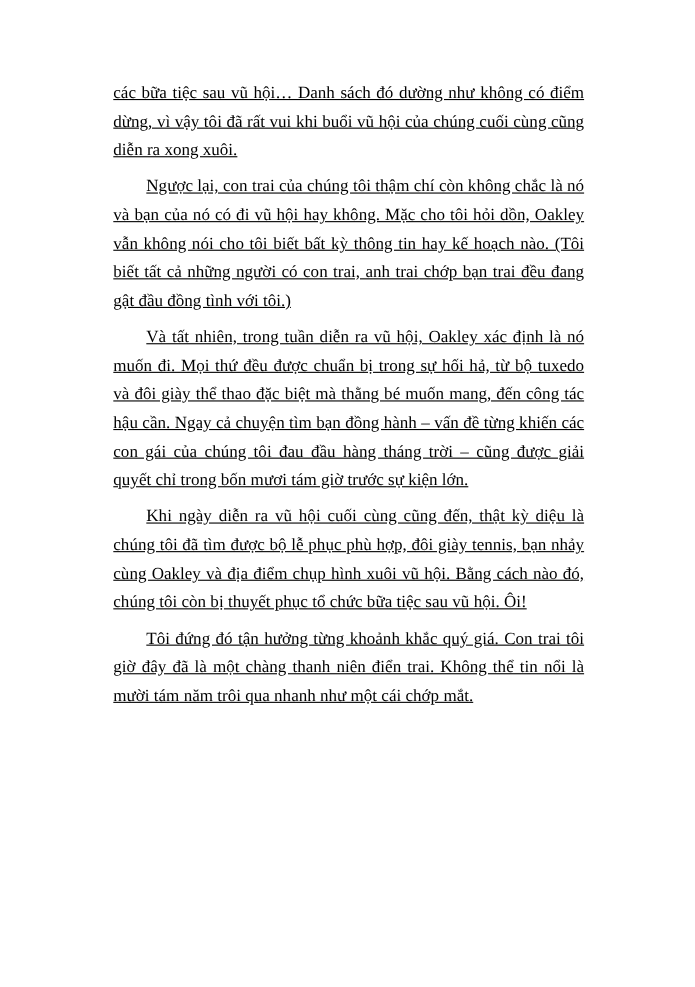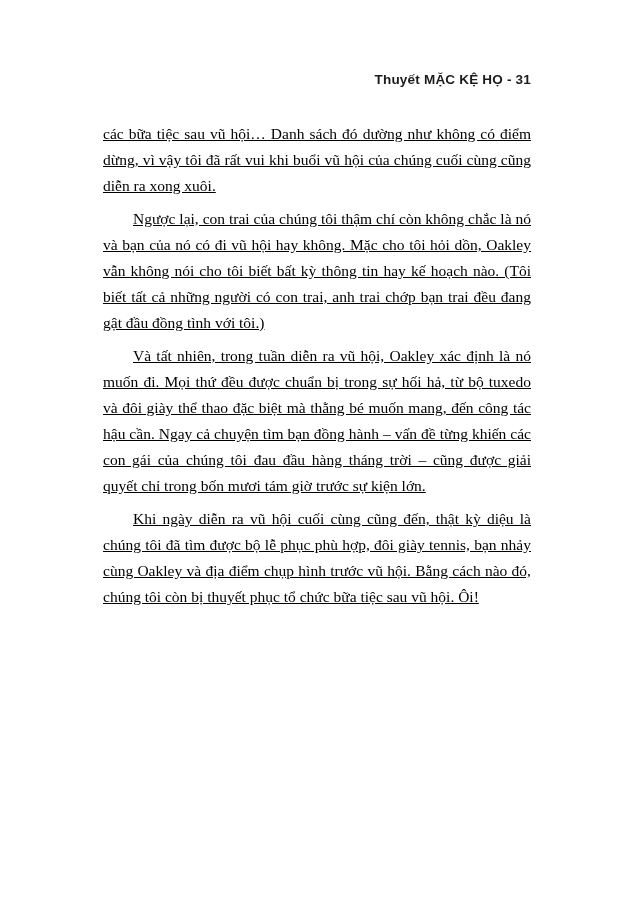--- a/index.html
+++ b/index.html
@@ -38,21 +38,21 @@
     margin: 0 0 7px 0;
   }
   .body-text p.indent {
     text-indent: 30px;
   }
 </style>
 </head>
 <body>
 
 <div class="page">
-  <div class="running-header">Thuyết MẶC KỆ HỌ - 31</div>
 
   <div class="body-text">
     <p>các bữa tiệc sau vũ hội… Danh sách đó dường như không có điểm dừng, vì vậy tôi đã rất vui khi buổi vũ hội của chúng cuối cùng cũng diễn ra xong xuôi.</p>
     <p class="indent">Ngược lại, con trai của chúng tôi thậm chí còn không chắc là nó và bạn của nó có đi vũ hội hay không. Mặc cho tôi hỏi dồn, Oakley vẫn không nói cho tôi biết bất kỳ thông tin hay kế hoạch nào. (Tôi biết tất cả những người có con trai, anh trai chớp bạn trai đều đang gật đầu đồng tình với tôi.)</p>
     <p class="indent">Và tất nhiên, trong tuần diễn ra vũ hội, Oakley xác định là nó muốn đi. Mọi thứ đều được chuẩn bị trong sự hối hả, từ bộ tuxedo và đôi giày thể thao đặc biệt mà thằng bé muốn mang, đến công tác hậu cần. Ngay cả chuyện tìm bạn đồng hành – vấn đề từng khiến các con gái của chúng tôi đau đầu hàng tháng trời – cũng được giải quyết chỉ trong bốn mươi tám giờ trước sự kiện lớn.</p>
-    <p class="indent">Khi ngày diễn ra vũ hội cuối cùng cũng đến, thật kỳ diệu là chúng tôi đã tìm được bộ lễ phục phù hợp, đôi giày tennis, bạn nhảy cùng Oakley và địa điểm chụp hình trước vũ hội. Bằng cách nào đó, chúng tôi còn bị thuyết phục tổ chức bữa tiệc sau vũ hội. Ôi!</p>
+    <p class="indent">Khi ngày diễn ra vũ hội cuối cùng cũng đến, thật kỳ diệu là chúng tôi đã tìm được bộ lễ phục phù hợp, đôi giày tennis, bạn nhảy cùng Oakley và địa điểm chụp hình xuôi vũ hội. Bằng cách nào đó, chúng tôi còn bị thuyết phục tổ chức bữa tiệc sau vũ hội. Ôi!</p>
+    <p class="indent">Tôi đứng đó tận hưởng từng khoảnh khắc quý giá. Con trai tôi giờ đây đã là một chàng thanh niên điển trai. Không thể tin nổi là mười tám năm trôi qua nhanh như một cái chớp mắt.</p>
   </div>
 </div>
 
 </body></html>

